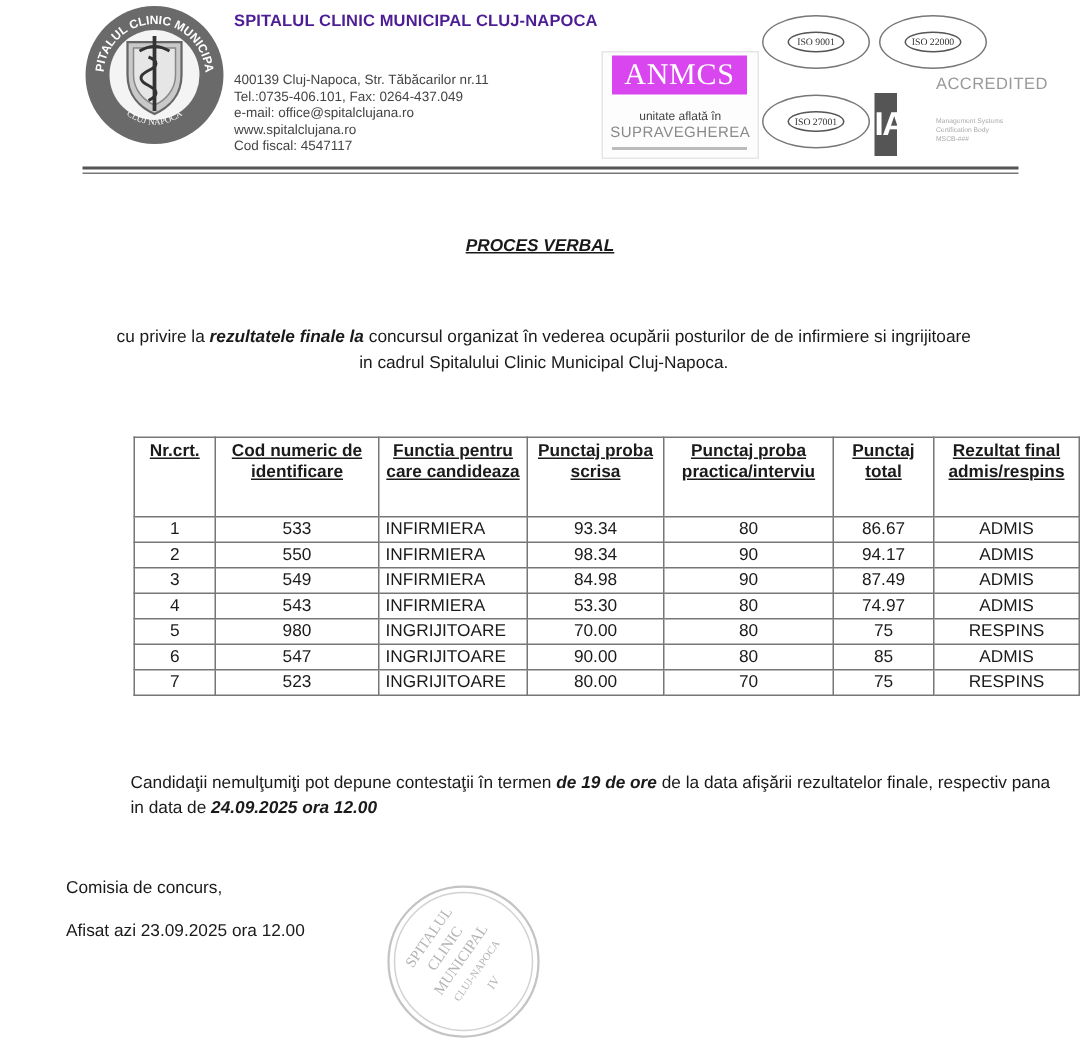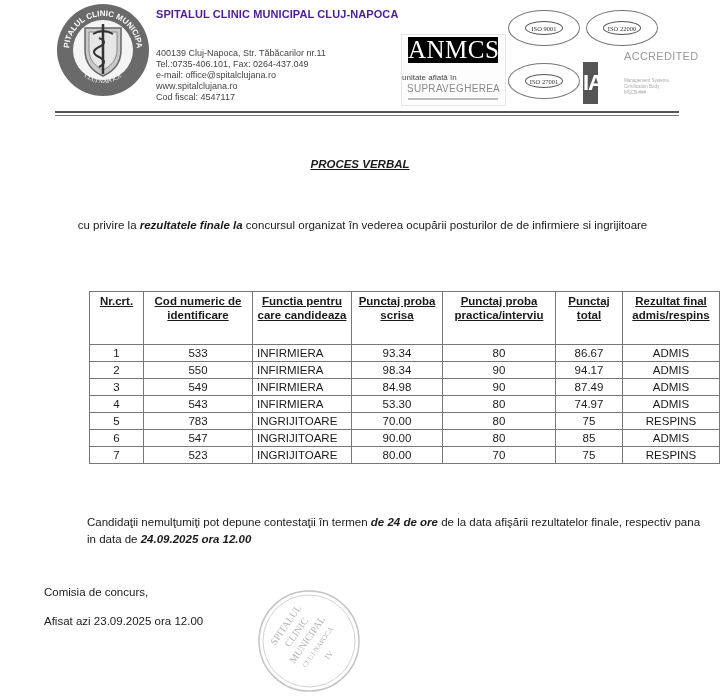--- a/index.html
+++ b/index.html
@@ -9,23 +9,23 @@
 
   
   .logo { left: 55px; top: 2px; width: 96px; height: 96px; }
   .hosp-title { left: 156px; top: 8px; font-size: 11px; font-weight: bold; color: #4c1d95; letter-spacing: 0.1px; white-space: nowrap; }
   .addr { left: 156px; top: 48px; font-size: 9px; line-height: 11px; color: #444; white-space: nowrap; }
   .addr div { height: 11px; }
   .hdr-line1 { left: 55px; top: 111px; width: 624px; height: 2px; background: #555; }
   .hdr-line2 { left: 55px; top: 115px; width: 624px; height: 1px; background: #777; }
 
   .anmcs { left: 401px; top: 34px; width: 103px; height: 70px; background: #fdfdfd; border: 1px solid #e6e6e6; }
-  .anmcs-top { position: absolute; left: 6px; top: 2px; width: 90px; height: 26px; background: #000000; color: #fff;
-               font-family: "Liberation Serif", serif; font-size: 25px; line-height: 26px; text-align: center; letter-spacing: 0.5px; }
-  .anmcs-sub { position: absolute; left: 0; top: 38px; width: 103px; font-size: 8px; color: #444; }
+  .anmcs-top { position: absolute; left: 6px; top: 2px; width: 90px; height: 26px; background: #d946ef; color: #fff;
+               font-family: "Liberation Serif", serif; font-size: 20px; line-height: 26px; text-align: center; letter-spacing: 0.5px; }
+  .anmcs-sub { position: absolute; left: 0; top: 38px; width: 103px; text-align: center; font-size: 8px; color: #444; }
   .anmcs-sup { position: absolute; left: 0; top: 48px; width: 103px; text-align: center; font-size: 10px; color: #8a8a8a; letter-spacing: 0.3px; }
   .anmcs-foot { position: absolute; left: 6px; top: 63px; width: 90px; height: 2px; background: #bbb; }
 
   .iso { width: 72px; height: 36px; border: 1.5px solid #777; border-radius: 50%; box-sizing: border-box; }
   .iso-inner { position: absolute; left: 16px; top: 10px; width: 38px; height: 14px; border: 1px solid #555; border-radius: 50%;
                font-size: 6.5px; line-height: 14px; text-align: center; color: #333; box-sizing: border-box; font-family: "Liberation Serif", serif; }
   .iso1 { left: 508px; top: 10px; }
   .iso2 { left: 586px; top: 10px; }
   .iso3 { left: 508px; top: 63px; }
 
@@ -116,20 +116,21 @@
 
 <div class="abs hdr-line1"></div>
 <div class="abs hdr-line2"></div>
 
 <div class="abs doc-title">
   <span>PROCES VERBAL</span>
 </div>
 
 <div class="abs intro">
   <div><span>cu privire la </span><b><i>rezultatele finale la</i></b><span> concursul organizat în vederea ocupării posturilor de de infirmiere si ingrijitoare</span></div>
+  <div>in cadrul  Spitalului Clinic Municipal Cluj-Napoca.</div>
 </div>
 
 <table class="results">
   <thead>
     <tr>
       <th class="c1">Nr.crt.</th>
       <th class="c2">Cod numeric de identificare</th>
       <th class="c3">Functia pentru care candideaza</th>
       <th class="c4">Punctaj proba scrisa</th>
       <th class="c5">Punctaj proba practica/interviu</th>
@@ -169,21 +170,21 @@
         <td>4</td>
         <td>543</td>
         <td class="left">INFIRMIERA</td>
         <td>53.30</td>
         <td>80</td>
         <td>74.97</td>
         <td>ADMIS</td>
       </tr>
       <tr>
         <td>5</td>
-        <td>783</td>
+        <td>980</td>
         <td class="left">INGRIJITOARE</td>
         <td>70.00</td>
         <td>80</td>
         <td>75</td>
         <td>RESPINS</td>
       </tr>
       <tr>
         <td>6</td>
         <td>547</td>
         <td class="left">INGRIJITOARE</td>
@@ -198,21 +199,21 @@
         <td class="left">INGRIJITOARE</td>
         <td>80.00</td>
         <td>70</td>
         <td>75</td>
         <td>RESPINS</td>
       </tr>
     </tbody>
 </table>
 
 <div class="abs notice">
-  <span>Candidaţii nemulţumiţi pot depune contestaţii în termen </span><b>de 24 de ore</b><span> de la data afişării rezultatelor finale, respectiv pana in data de </span><b>24.09.2025 ora 12.00</b>
+  <span>Candidaţii nemulţumiţi pot depune contestaţii în termen </span><b>de 19 de ore</b><span> de la data afişării rezultatelor finale, respectiv pana in data de </span><b>24.09.2025 ora 12.00</b>
 </div>
 
 <div class="abs commission">Comisia de concurs,</div>
 <div class="abs posted">Afisat azi  23.09.2025 ora 12.00</div>
 
 <div class="abs stamp">
   <svg width="110" height="110" viewBox="0 0 110 110">
     <circle cx="55" cy="55" r="50" fill="none" stroke="#c4c4c4" stroke-width="1.5"></circle>
     <circle cx="55" cy="55" r="46" fill="none" stroke="#d2d2d2" stroke-width="1"></circle>
     <g transform="rotate(-55 55 55)" fill="#b4b4b4" font-family="Liberation Serif, serif" text-anchor="middle">

